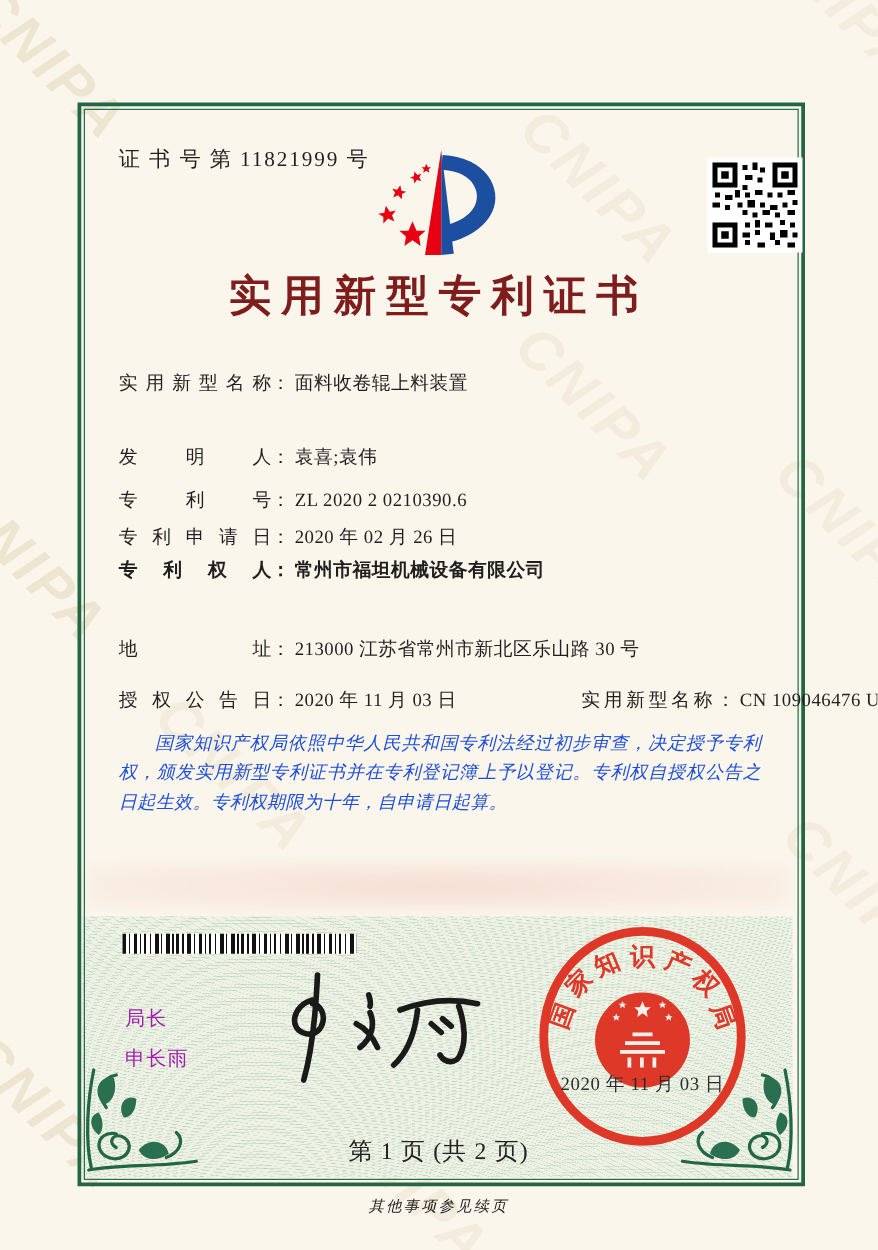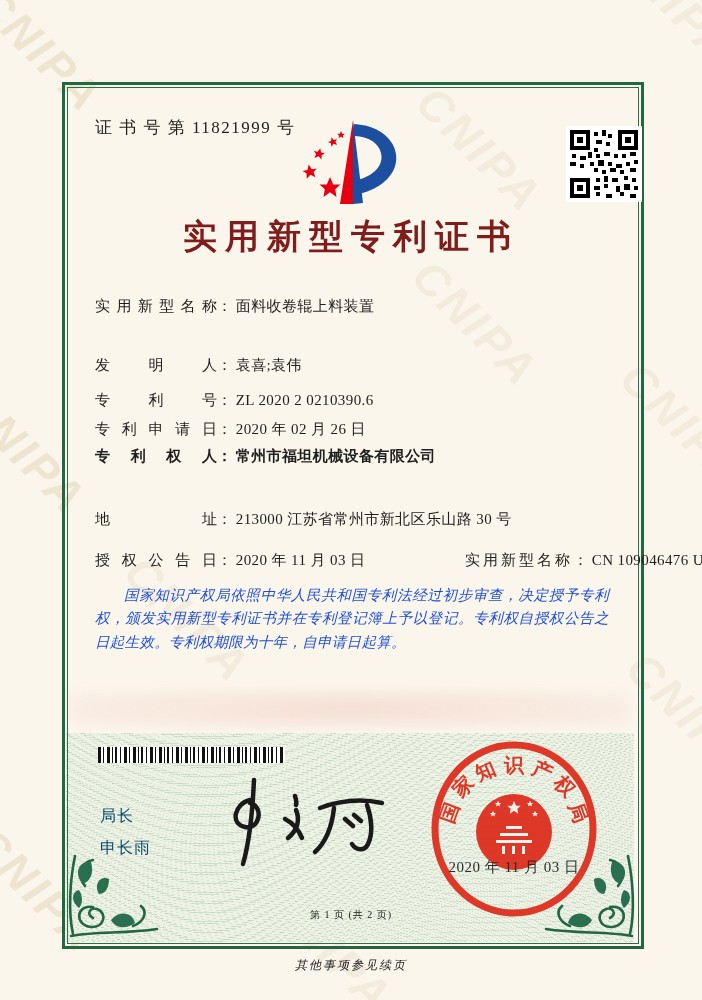--- a/index.html
+++ b/index.html
@@ -66,27 +66,27 @@
     position:absolute;left:98px;top:747px;width:187px;height:16px;z-index:5;
     background:repeating-linear-gradient(90deg,
       #111 0 3px,#fff 3px 5px,#111 5px 6px,#fff 6px 9px,
       #111 9px 12px,#fff 12px 14px,#111 14px 15px,#fff 15px 17px,
       #111 17px 19px,#fff 19px 22px,#111 22px 23px,#fff 23px 26px);
     background-color:#fff;
   }
   .director{
     position:absolute;left:100px;top:800px;z-index:5;
     font-family:"Liberation Sans","DejaVu Sans",sans-serif;
-    font-size:16px;line-height:2.0;color:#0c4a6e;letter-spacing:1px;
+    font-size:16px;line-height:2.0;color:#a21caf;letter-spacing:1px;
   }
   .sig{position:absolute;left:198px;top:772px;z-index:5;}
   .seal{position:absolute;left:426px;top:740px;z-index:6;}
   .pageno{
     position:absolute;left:0;top:908px;width:702px;text-align:center;z-index:5;
-    font-size:10px;letter-spacing:1px;color:#222;
+    font-size:19px;letter-spacing:1px;color:#222;
   }
   .contnote{
     position:absolute;left:0;top:957px;width:702px;text-align:center;z-index:4;
     font-size:12px;font-style:italic;letter-spacing:2px;color:#222;
   }
   .corner{position:absolute;z-index:3;}
 </style>
 </head>
 <body>
 

